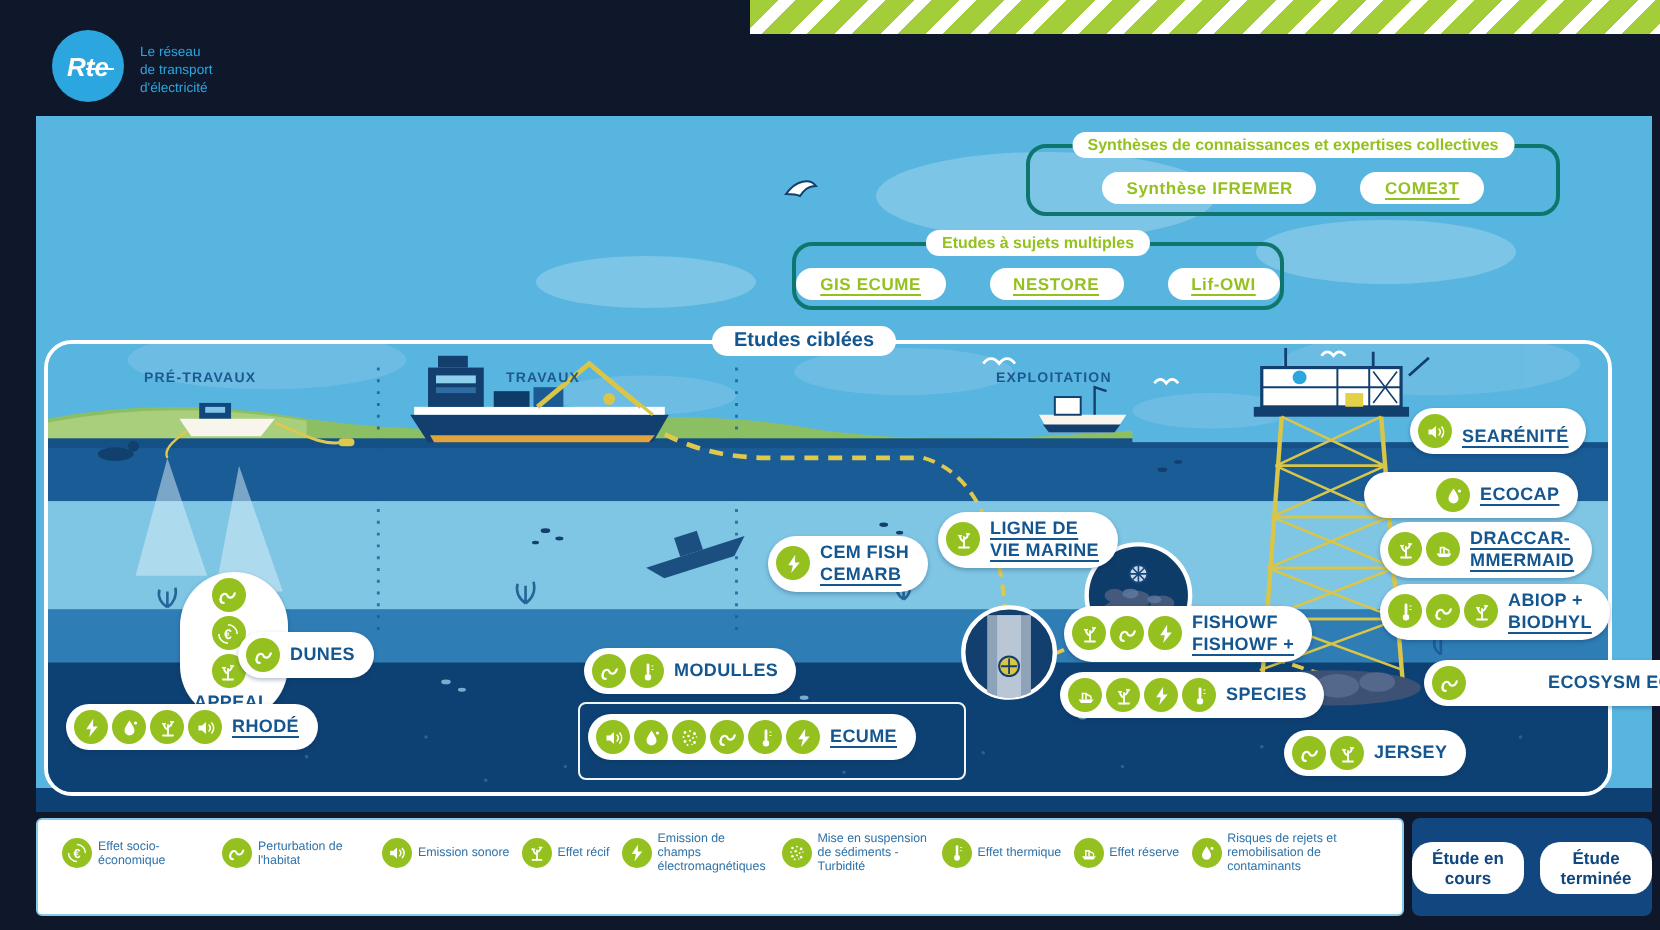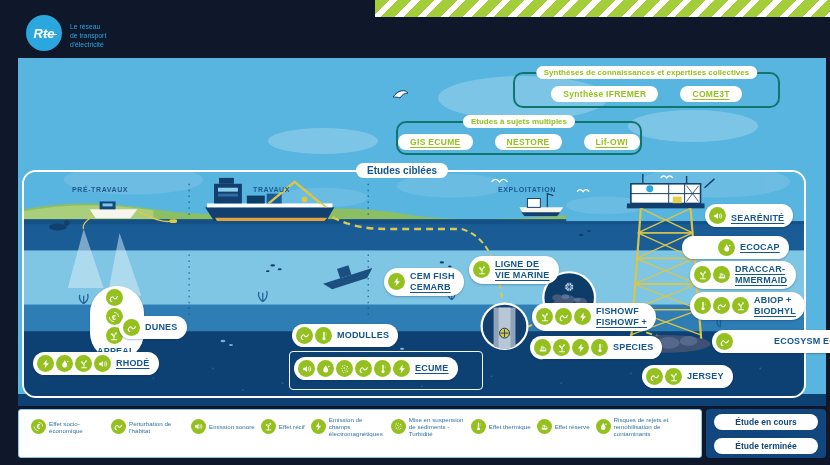--- a/index.html
+++ b/index.html
@@ -52,21 +52,21 @@
           border:1.5px solid rgba(255,255,255,.95);border-radius:4px;z-index:5;}
   
   .legend{position:absolute;left:18px;top:409px;width:684px;height:49px;background:#fff;
           border:1.5px solid #8cc8e8;border-radius:3px;box-sizing:border-box;padding:4px 6px 2px 12px;z-index:2;}
   .legend-title{color:#11477e;font-weight:bold;font-size:9.5px;}
   .legend-items{display:flex;align-items:center;gap:6px;margin-top:2px;}
   .litem{display:flex;align-items:center;gap:3px;color:#2f72a8;font-size:6.2px;line-height:1.15;}
   .litem .txt{display:inline-block;max-width:56px;}
   
   .status{position:absolute;left:706px;top:409px;width:120px;height:49px;background:#11477e;
-          border-radius:4px;display:flex;flex-direction:column;align-items:center;justify-content:center;
+          border-radius:4px;display:flex;flex-direction:row;align-items:center;justify-content:center;
           gap:8px;z-index:2;}
   .spill{background:#fff;color:#11477e;font-weight:bold;font-size:8.5px;width:104px;text-align:center;
          padding:3px 0;border-radius:10px;}
 </style>
 </head>
 <body>
 
 <div class="stage">
 
   <div class="logo">

